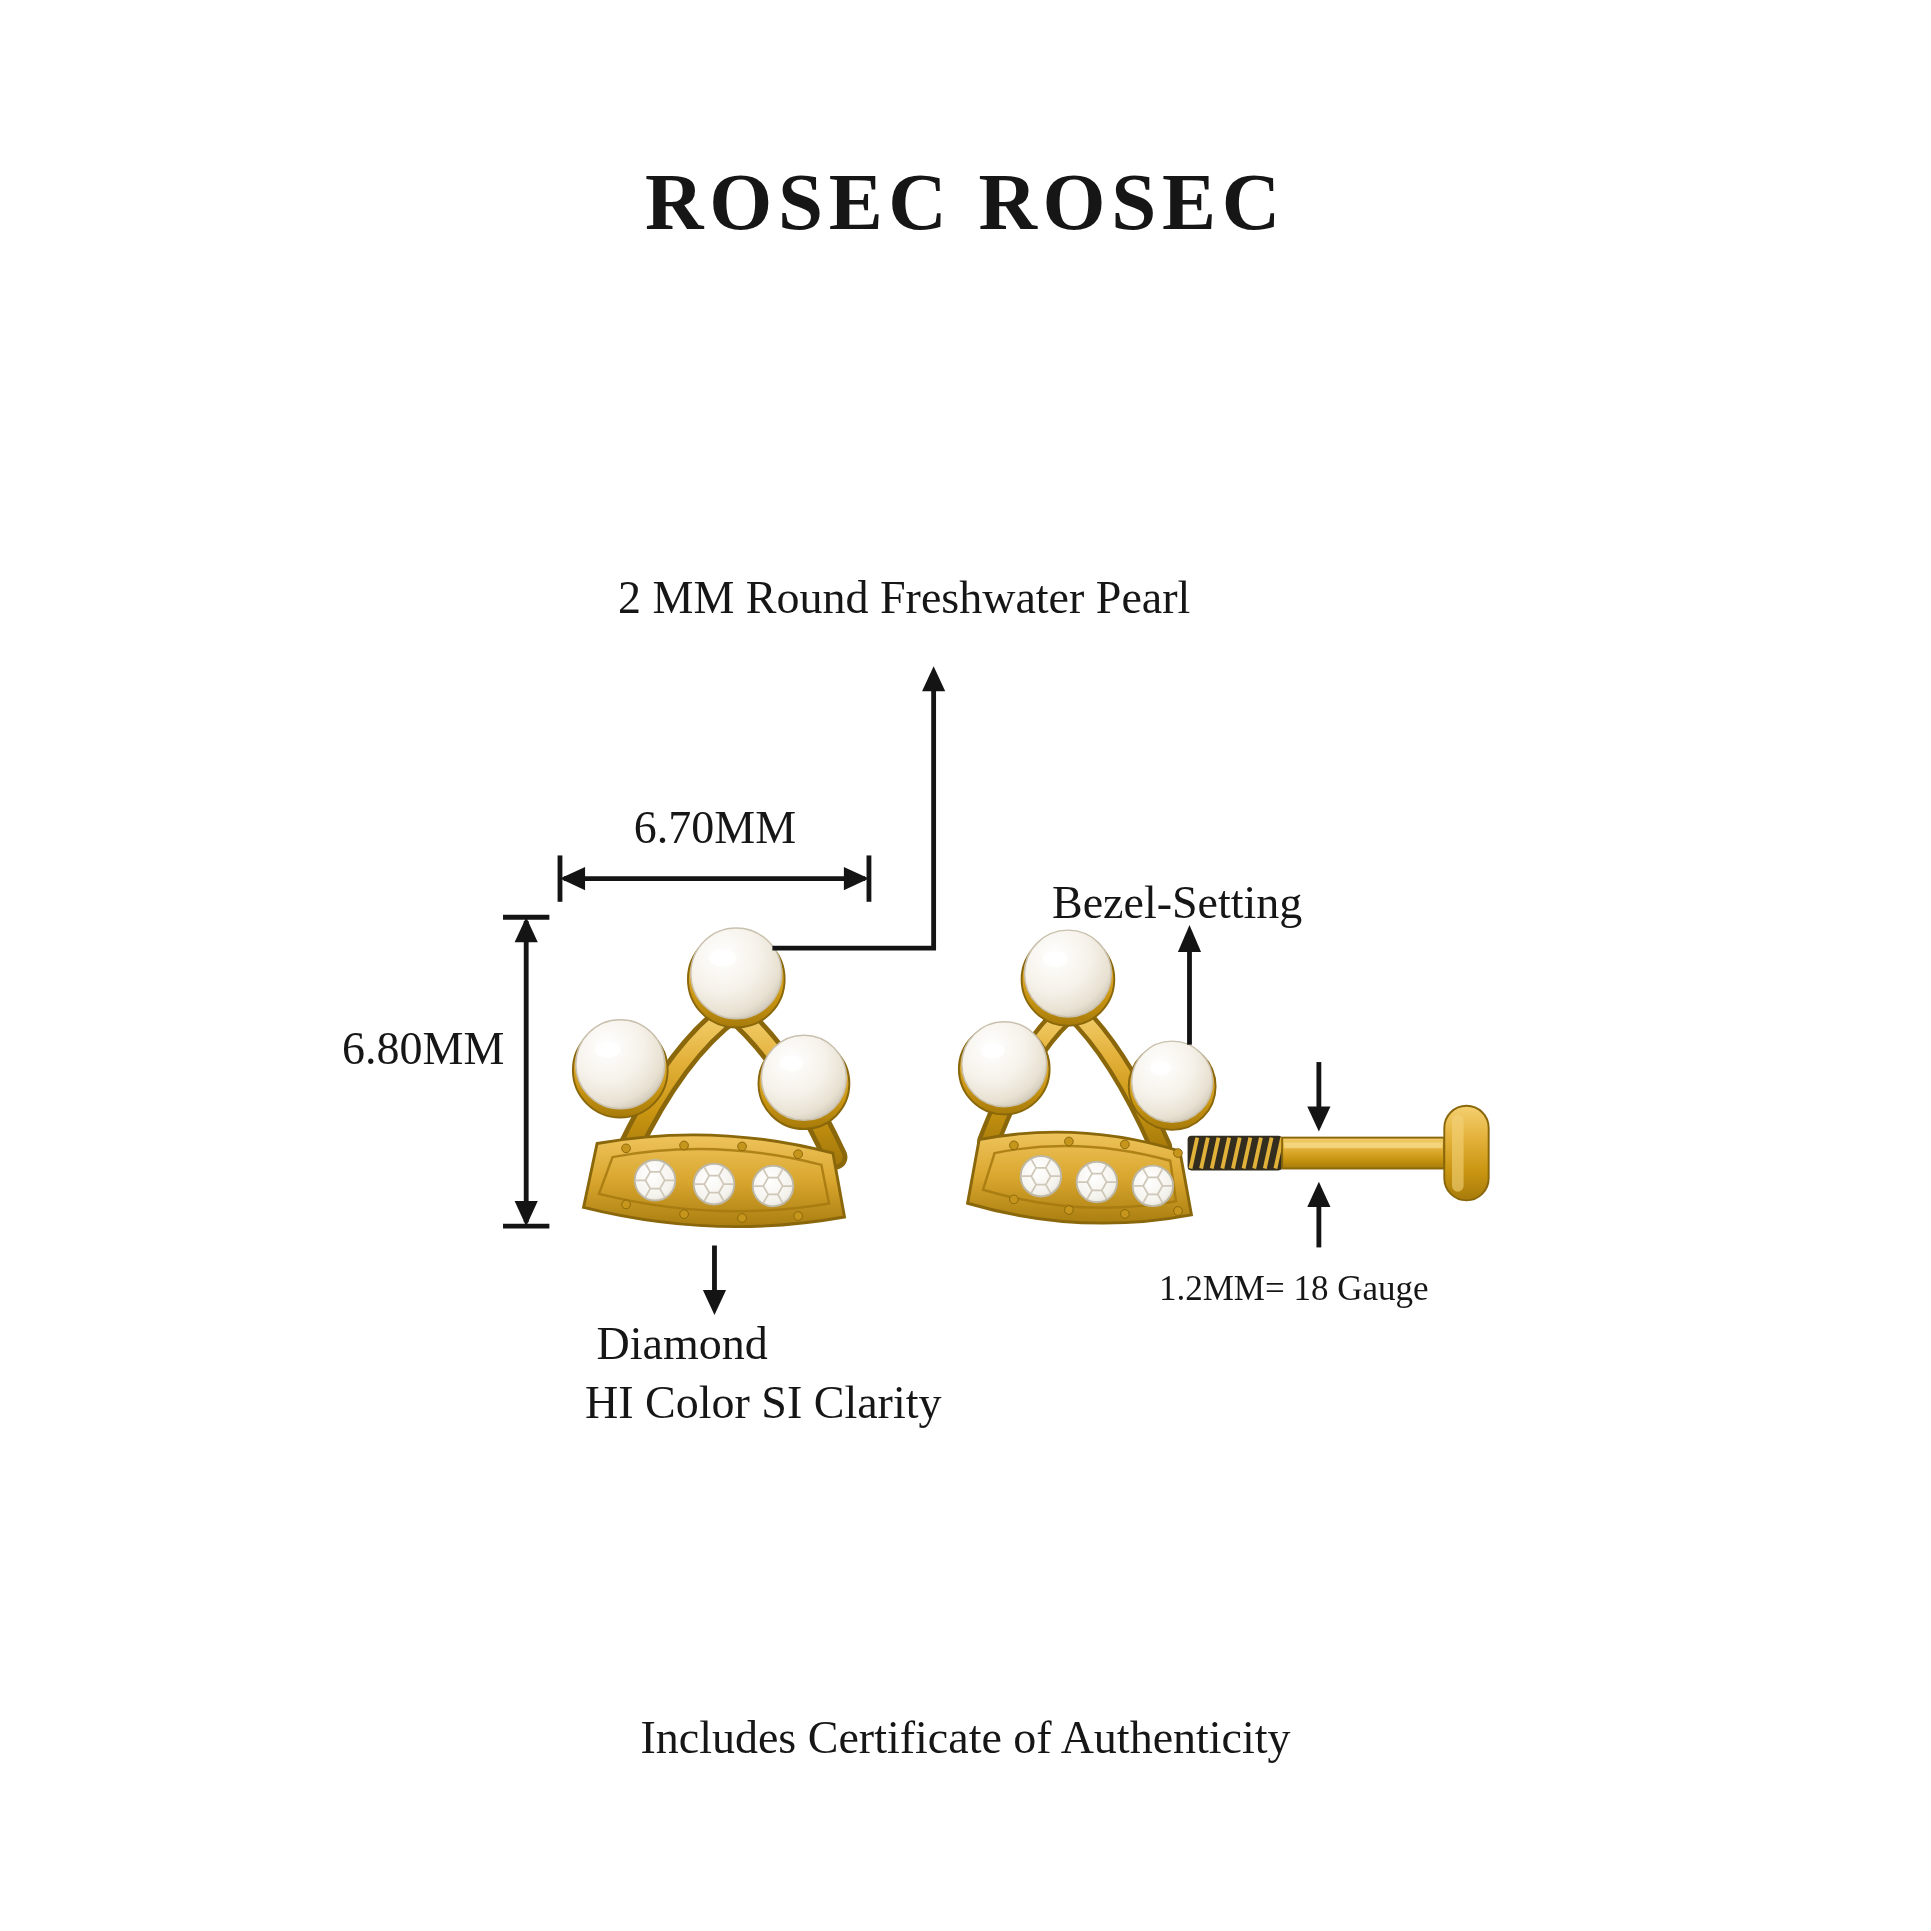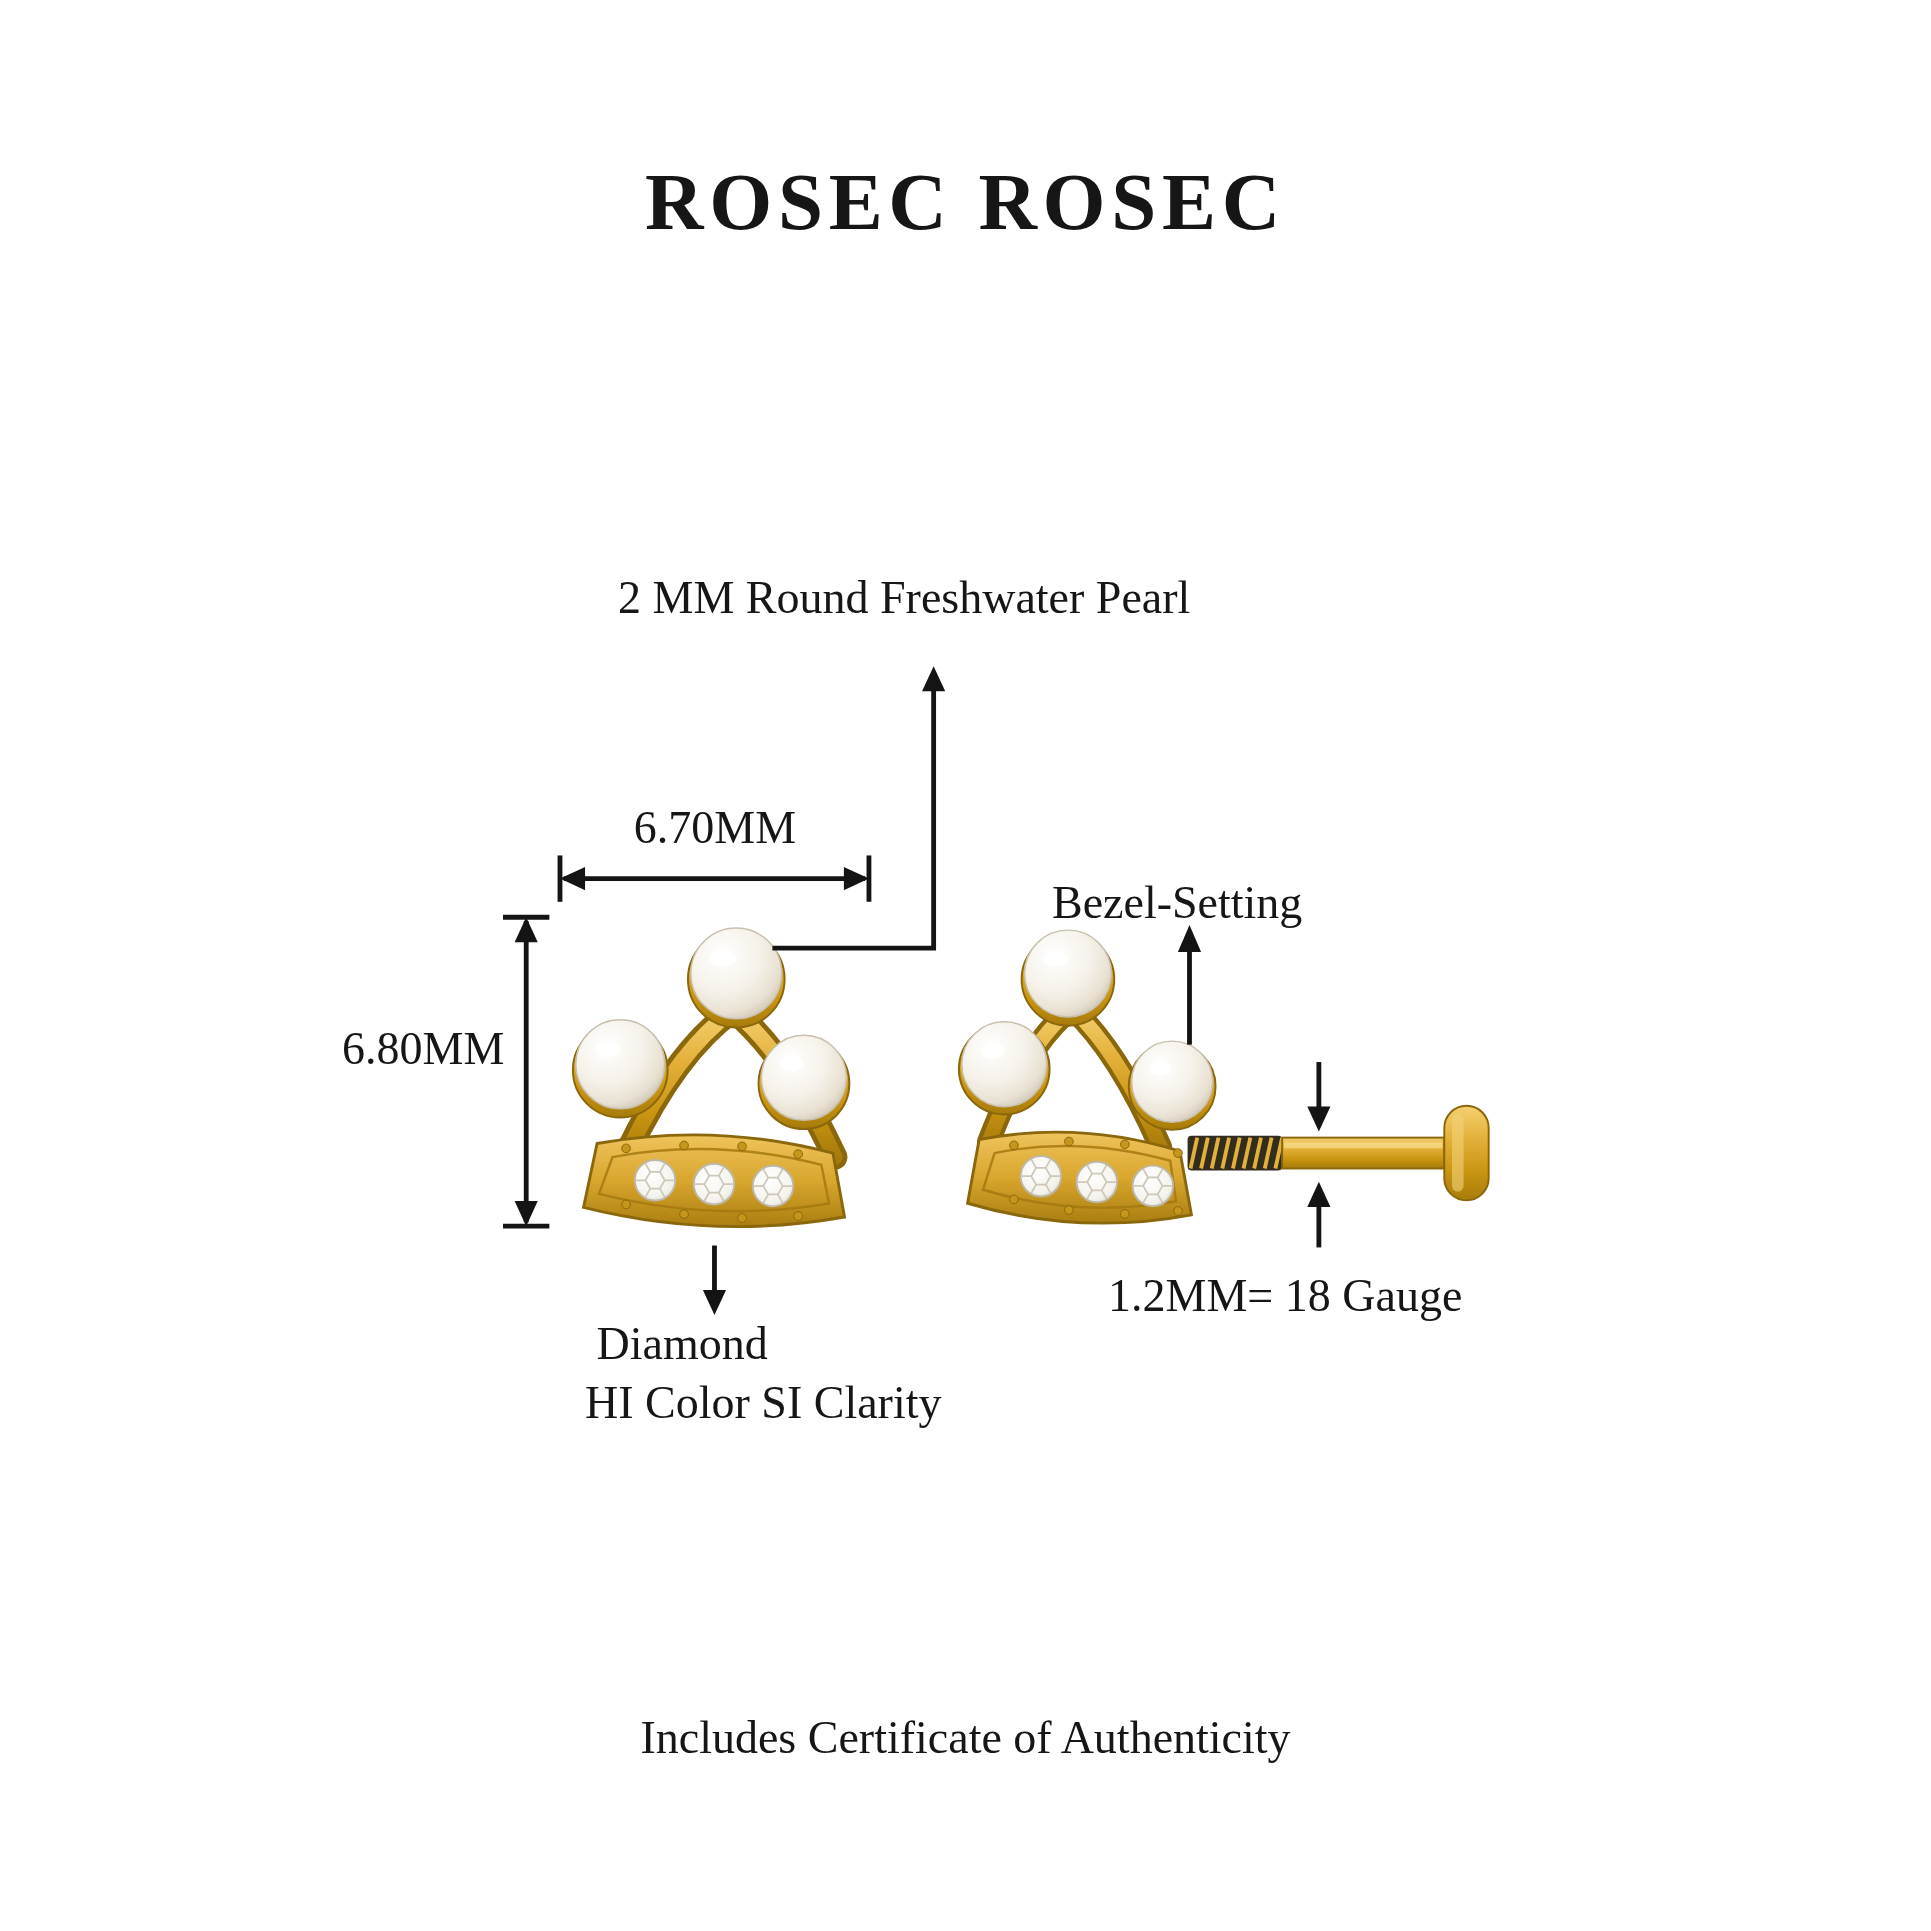--- a/index.html
+++ b/index.html
@@ -8,21 +8,21 @@
     font-family:"Liberation Serif","DejaVu Serif",serif;color:#161616;overflow:hidden;
   }
   .abs{position:absolute;}
   .title{left:0;top:102px;width:100%;text-align:center;font-size:81px;font-weight:700;letter-spacing:0.07em;}
   .subtitle{left:0;top:253px;width:100%;text-align:center;font-size:62px;font-weight:700;letter-spacing:0.005em;}
   .note{font-size:46px;line-height:1.28;}
   .pearl-note{left:618px;top:537px;margin-top:32px;}
   .dimw{left:599px;top:801px;width:232px;text-align:center;font-size:46px;}
   .dimh{left:311px;top:1022px;font-size:46px;margin-left:31px;}
   .bezel{left:1052px;top:832px;font-size:46px;margin-top:44px;}
-  .gauge{left:1108px;top:1269px;font-size:46px;}
+  .gauge{left:1159px;top:1269px;font-size:35px;}
   .diamond-note{left:585px;top:1315px;}
   .diamond-note .l1{padding-left:11.6px;}
   .footer{left:0;top:1711px;width:100%;text-align:center;font-size:46px;}
   .overlay{left:0;top:0;width:1931px;height:1931px;pointer-events:none;}
   .earring-front{left:541px;top:898px;width:348px;height:348px;}
   .earring-side{left:956px;top:898px;width:579px;height:348px;}
   .overlay line, .overlay polyline{stroke:#141414;stroke-width:5;fill:none;}
   .overlay polygon{fill:#141414;stroke:none;}
 </style>
 </head>

